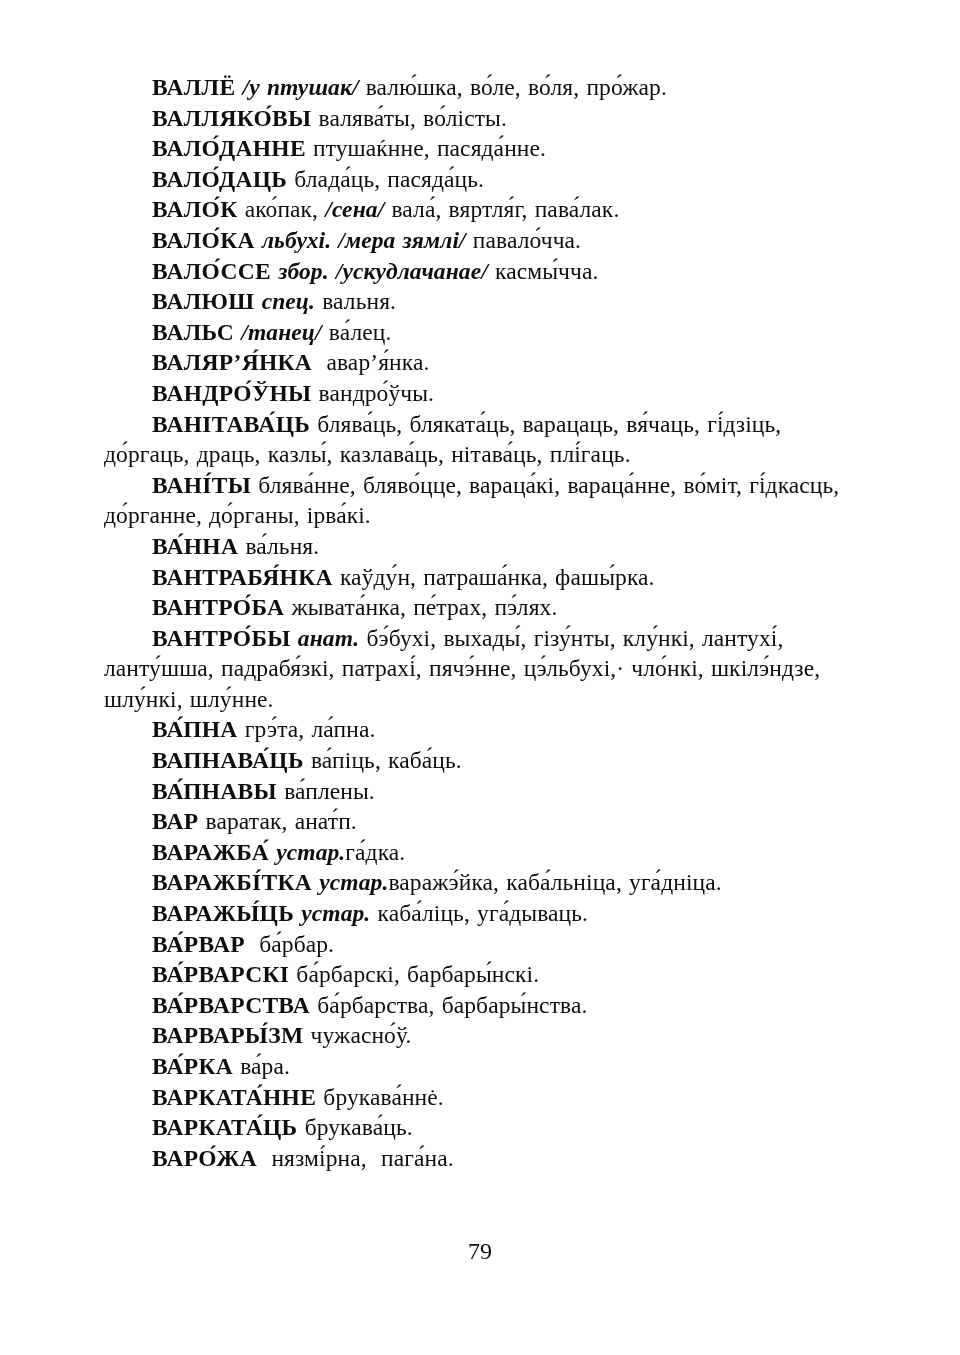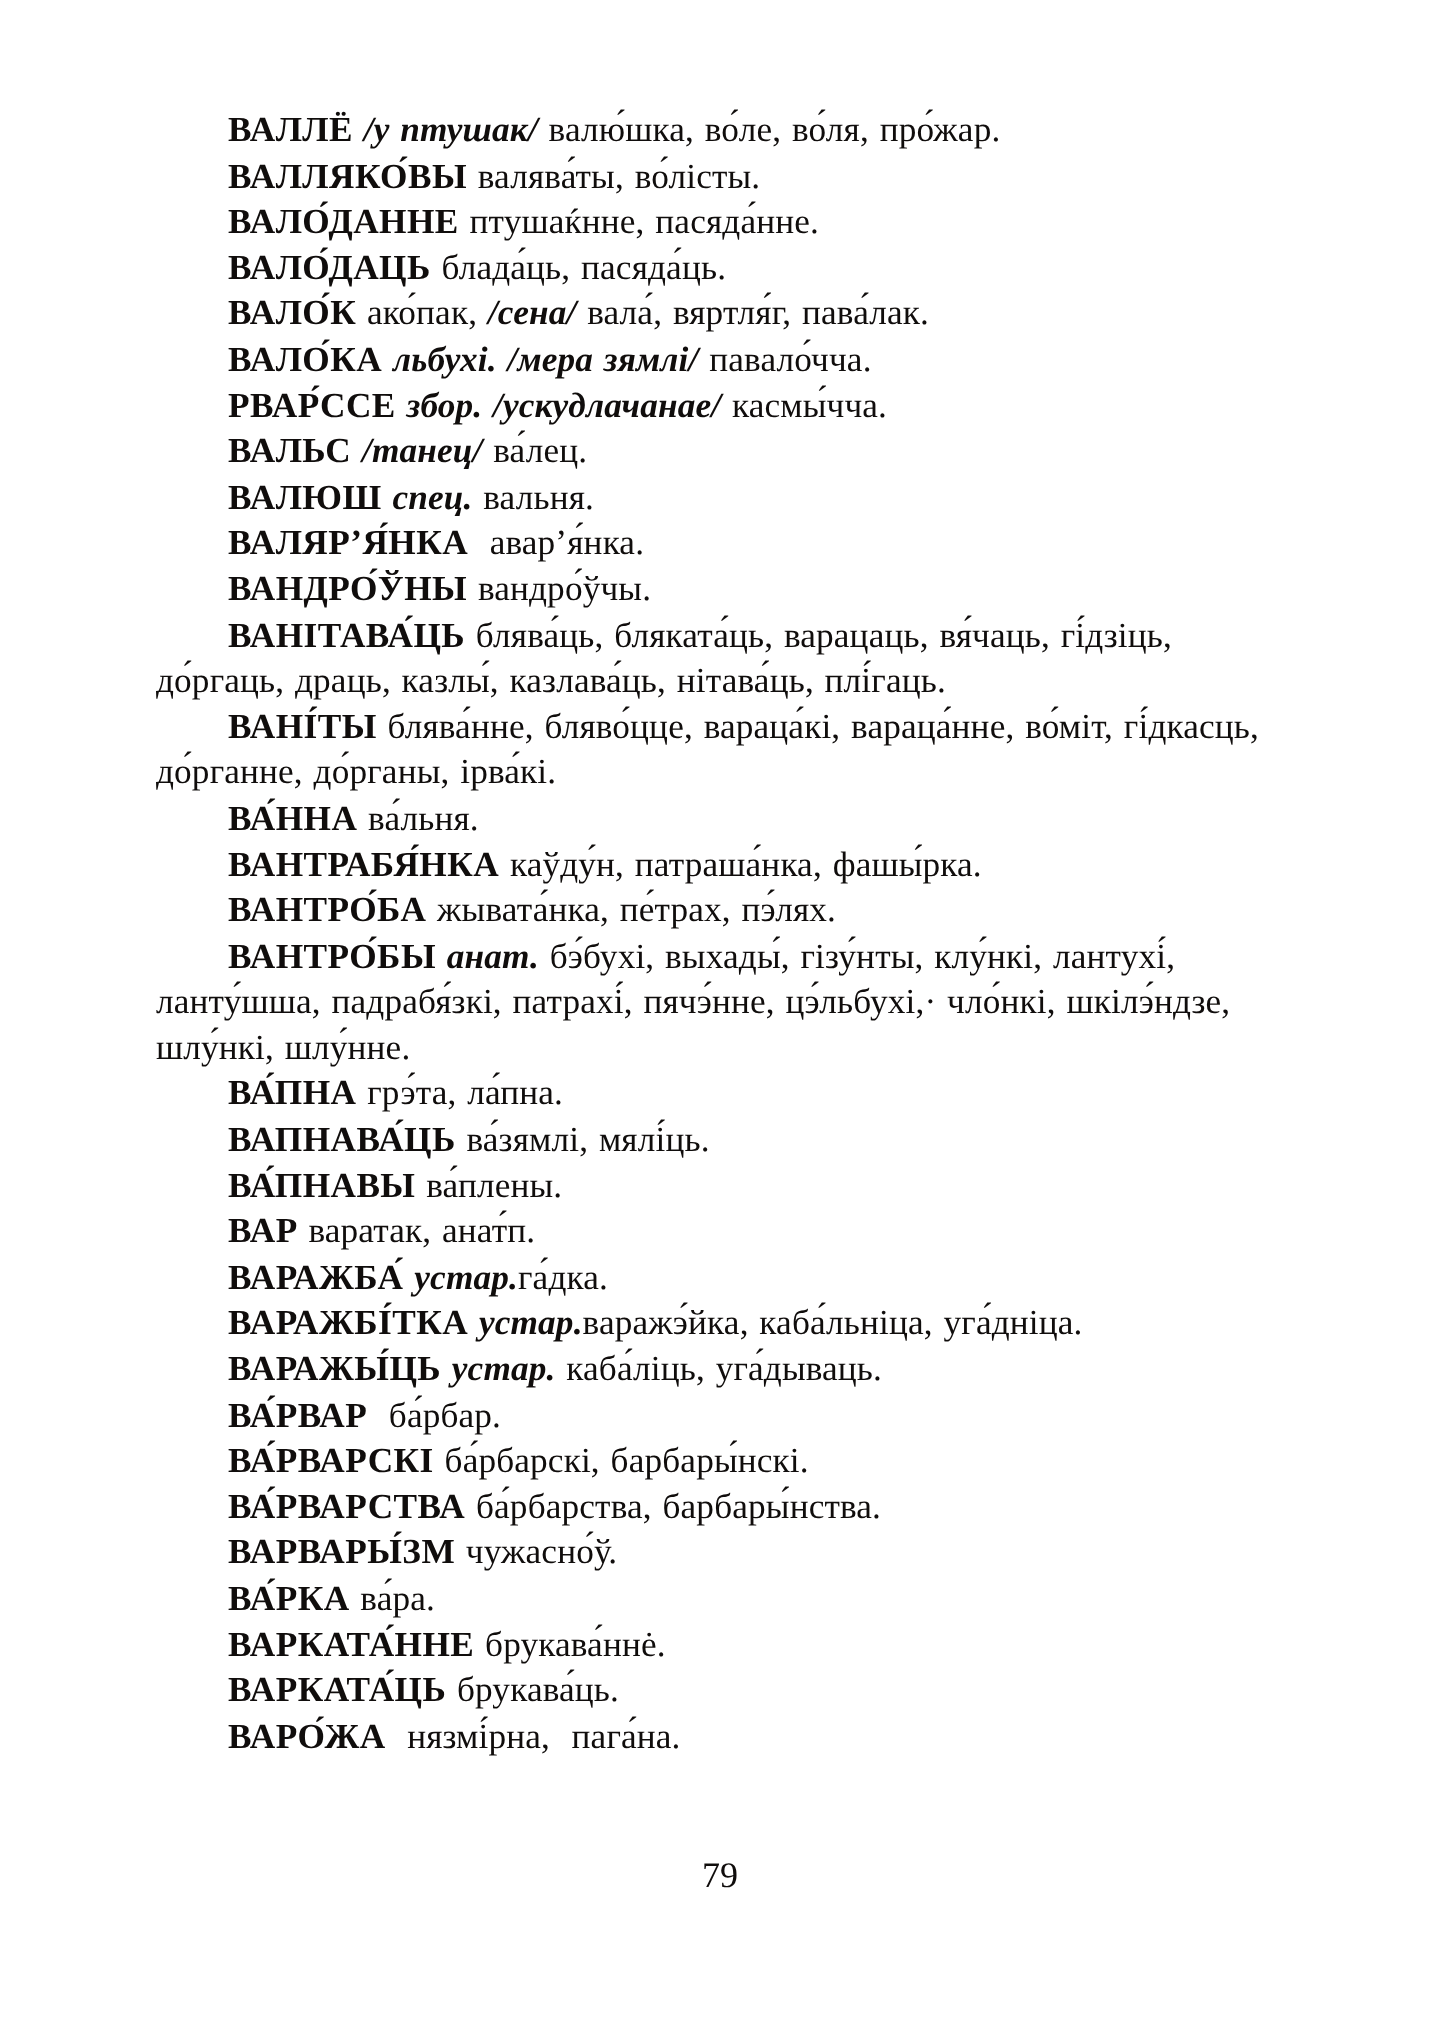--- a/index.html
+++ b/index.html
@@ -59,33 +59,33 @@
 
 <div class="page">
 
   <div class="content">
     <p class="entry"><span class="hw">ВАЛЛЁ</span><span> </span><span class="gl">/у птушак/</span><span> валю́шка, во́ле, во́ля, про́жар.</span></p>
     <p class="entry"><span class="hw">ВАЛЛЯКО́ВЫ</span><span> валява́ты, во́лісты.</span></p>
     <p class="entry"><span class="hw">ВАЛО́ДАННЕ</span><span> птушаќнне, пасяда́нне.</span></p>
     <p class="entry"><span class="hw">ВАЛО́ДАЦЬ</span><span> блада́ць, пасяда́ць.</span></p>
     <p class="entry"><span class="hw">ВАЛО́К</span><span> ако́пак, </span><span></span><span class="gl">/сена/</span><span> вала́, вяртля́г, пава́лак.</span></p>
     <p class="entry"><span class="hw">ВАЛО́КА</span><span> </span><span class="gl">льбухі. /мера зямлі/</span><span> павало́чча.</span></p>
-    <p class="entry"><span class="hw">РВАР́ССЕ</span><span> </span><span class="gl">збор. /ускудлачанае/</span><span> касмы́чча.</span></p>
+    <p class="entry"><span class="hw">ВАЛО́ССЕ</span><span> </span><span class="gl">збор. /ускудлачанае/</span><span> касмы́чча.</span></p>
+    <p class="entry"><span class="hw">ВАЛЮШ</span><span> </span><span class="gl">спец.</span><span> вальня.</span></p>
     <p class="entry"><span class="hw">ВАЛЬС</span><span> </span><span class="gl">/танец/</span><span> ва́лец.</span></p>
-    <p class="entry"><span class="hw">ВАЛЮШ</span><span> </span><span class="gl">спец.</span><span> вальня.</span></p>
     <p class="entry"><span class="hw">ВАЛЯР’Я́НКА</span><span>  авар’я́нка.</span></p>
     <p class="entry"><span class="hw">ВАНДРО́ЎНЫ</span><span> вандро́ўчы.</span></p>
     <p class="entry"><span class="hw">ВАНІТАВА́ЦЬ</span><span> блява́ць, бляката́ць, варацаць, вя́чаць, гі́дзіць, до́ргаць, драць, казлы́, казлава́ць, нітава́ць, плі́гаць.</span></p>
     <p class="entry"><span class="hw">ВАНІ́ТЫ</span><span> блява́нне, бляво́цце, вараца́кі, вараца́нне, во́міт, гі́дкасць, до́рганне, до́рганы, ірва́кі.</span></p>
     <p class="entry"><span class="hw">ВА́ННА</span><span> ва́льня.</span></p>
     <p class="entry"><span class="hw">ВАНТРАБЯ́НКА</span><span> каўду́н, патраша́нка, фашы́рка.</span></p>
     <p class="entry"><span class="hw">ВАНТРО́БА</span><span> жывата́нка, пе́трах, пэ́лях.</span></p>
     <p class="entry"><span class="hw">ВАНТРО́БЫ</span><span> </span><span class="gl">анат.</span><span> бэ́бухі, выхады́, гізу́нты, клу́нкі, лантухі́, ланту́шша, падрабя́зкі, патрахі́, пячэ́нне, цэ́льбухі,· чло́нкі, шкілэ́ндзе, шлу́нкі, шлу́нне.</span></p>
     <p class="entry"><span class="hw">ВА́ПНА</span><span> грэ́та, ла́пна.</span></p>
-    <p class="entry"><span class="hw">ВАПНАВА́ЦЬ</span><span> ва́зямлі, мялі́ць.</span></p>
+    <p class="entry"><span class="hw">ВАПНАВА́ЦЬ</span><span> ва́піць, каба́ць.</span></p>
     <p class="entry"><span class="hw">ВА́ПНАВЫ</span><span> ва́плены.</span></p>
     <p class="entry"><span class="hw">ВАР</span><span> варатак, анат́п.</span></p>
     <p class="entry"><span class="hw">ВАРАЖБА́</span><span> </span><span class="gl">устар.</span><span>га́дка.</span></p>
     <p class="entry"><span class="hw">ВАРАЖБІ́ТКА</span><span> </span><span class="gl">устар.</span><span>варажэ́йка, каба́льніца, уга́дніца.</span></p>
     <p class="entry"><span class="hw">ВАРАЖЫ́ЦЬ</span><span> </span><span class="gl">устар.</span><span> каба́ліць, уга́дываць.</span></p>
     <p class="entry"><span class="hw">ВА́РВАР</span><span>  ба́рбар.</span></p>
     <p class="entry"><span class="hw">ВА́РВАРСКІ</span><span> ба́рбарскі, барбары́нскі.</span></p>
     <p class="entry"><span class="hw">ВА́РВАРСТВА</span><span> ба́рбарства, барбары́нства.</span></p>
     <p class="entry"><span class="hw">ВАРВАРЫ́ЗМ</span><span> чужасно́ў.</span></p>
     <p class="entry"><span class="hw">ВА́РКА</span><span> ва́ра.</span></p>

